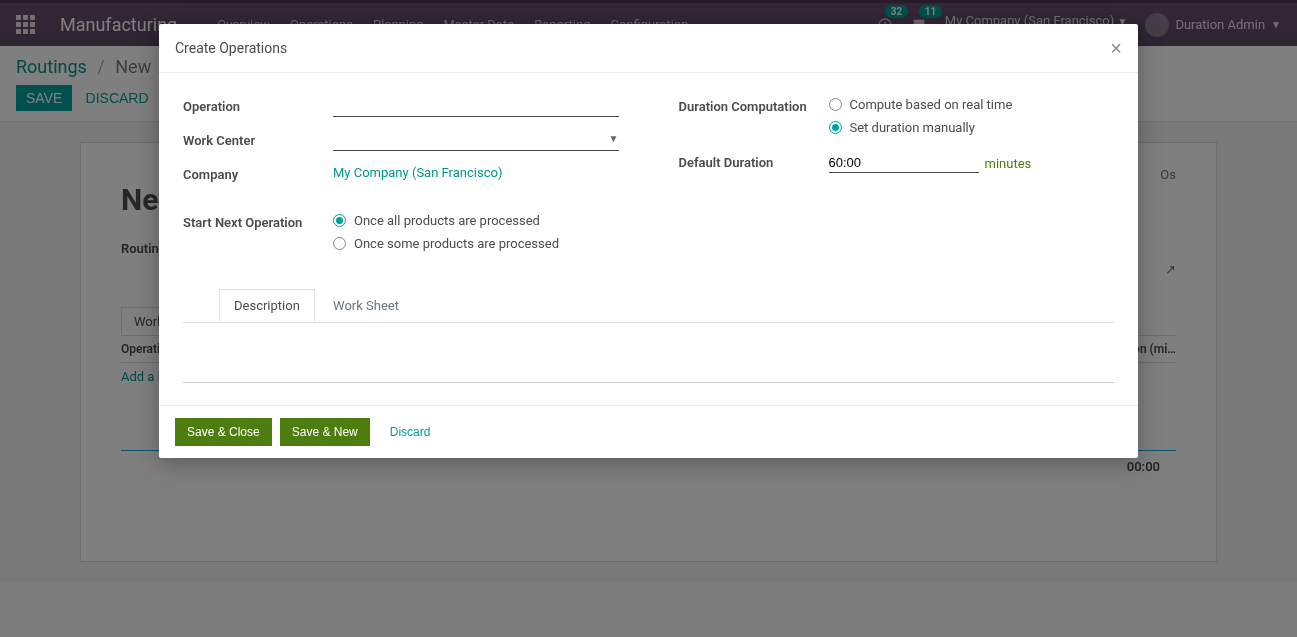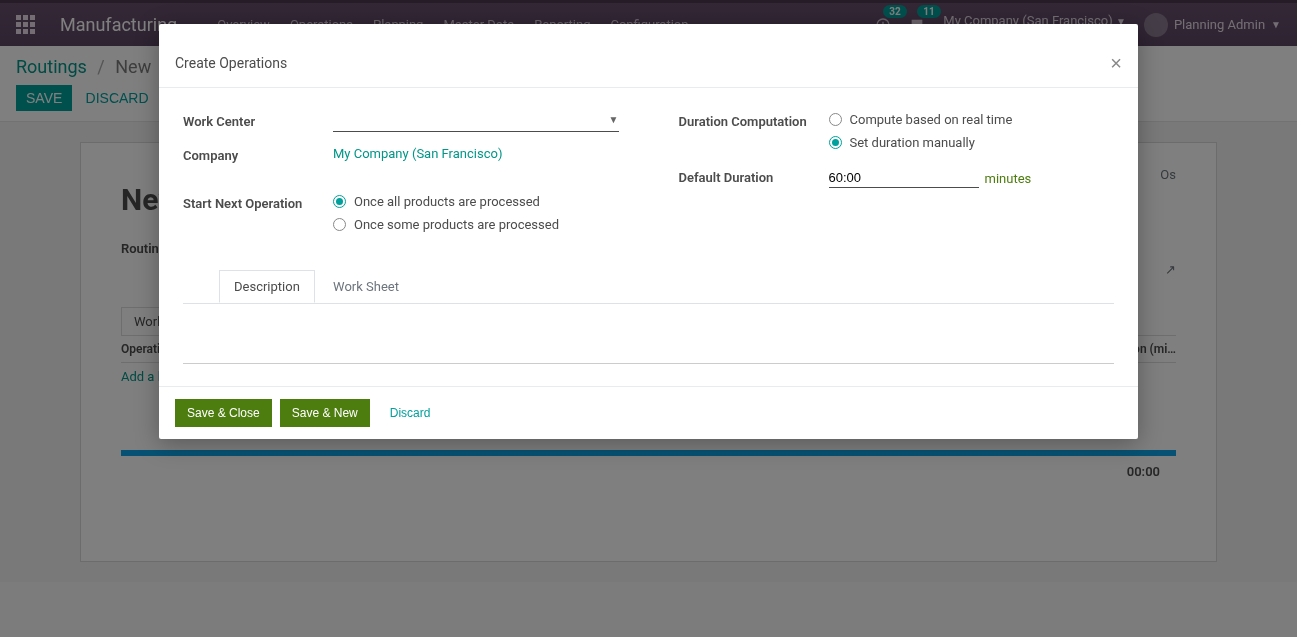--- a/index.html
+++ b/index.html
@@ -33,26 +33,26 @@
 
 
 .form-sheet-bg { padding: 20px 80px; background: #f2f2f2; }
 .form-sheet { background: #fff; border: 1px solid #d8d8d8; padding: 24px 40px; min-height: 420px; position: relative; }
 .form-title { font-size: 30px; color: #4c4c4c; margin-bottom: 24px; }
 .field-label { font-weight: 600; }
 .notebook-tabs { border-bottom: 1px solid #ddd; margin-top: 24px; }
 .notebook-tab { display: inline-block; padding: 6px 12px; border: 1px solid #ddd; border-bottom: none; background: #fff; font-size: 13px; }
 .table-head { display: flex; border-bottom: 1px solid #ddd; padding: 6px 0; font-weight: 600; font-size: 12px; }
 .add-line { color: #009688; padding: 6px 0; font-size: 13px; }
-.total-row { text-align: right; padding: 8px 16px; font-weight: 600; border-top: 6px solid #0ea5e9; margin-top: 60px; }
+.total-row { text-align: right; padding: 8px 16px; font-weight: 600; border-top: 1px solid #0ea5e9; margin-top: 60px; }
 
 
 .modal-backdrop { position: absolute; inset: 0; background: rgba(0,0,0,0.5); }
 .modal { position: absolute; top: 24px; left: 159px; width: 979px; background: #fff; border-radius: 2px; box-shadow: 0 5px 25px rgba(0,0,0,0.3); }
-.modal-header { padding: 14px 16px; border-bottom: 1px solid #e9ecef; display: flex; justify-content: space-between; align-items: center; margin-top: 15px; }
+.modal-header { padding: 14px 16px; border-bottom: 1px solid #e9ecef; display: flex; justify-content: space-between; align-items: center; }
 .modal-title { font-size: 14px; color: #4c4c4c; }
 .modal-close { font-size: 20px; color: #888; cursor: pointer; background: none; border: none; line-height: 1; }
 .modal-body { padding: 24px 24px 12px 24px; }
 .form-grid { display: flex; gap: 60px; }
 .form-col { flex: 1; }
 .form-row { display: flex; align-items: flex-start; margin-bottom: 10px; min-height: 24px; }
 .form-row .lbl { width: 150px; font-weight: 600; font-size: 13px; color: #4c4c4c; padding-top: 2px; }
 .form-row .val { flex: 1; font-size: 13px; }
 .input-line { border: none; border-bottom: 1px solid #4c4c4c; width: 100%; padding: 2px 0; font-size: 13px; outline: none; background: transparent; }
 .select-line { position: relative; }
@@ -114,21 +114,21 @@
           <path d="M4 4h16v12H7l-3 3z"></path>
         </svg>
       <span class="badge-chip">11</span>
     </div>
     <div class="company-sel">
       <span>My Company (San Francisco)</span>
       <span class="caret">▼</span>
     </div>
     <div class="user-sel">
       <span class="avatar"></span>
-      <span>Planning Admin</span>
+      <span>Duration Admin</span>
       <span class="caret">▼</span>
     </div>
   </div>
 </div>
 
 <div class="control-panel">
   <div class="breadcrumb">
     <a href="#">Routings</a>
     <span class="sep">/</span>
     <span>New</span>
@@ -163,20 +163,24 @@
 <div class="modal">
   <div class="modal-header">
     <div class="modal-title">Create Operations</div>
     <button class="modal-close">×</button>
   </div>
   <div class="modal-body">
     <div class="form-grid">
 
       <div class="form-col">
         <div class="form-row">
+          <div class="lbl">Operation</div>
+          <div class="val"><input class="input-line" style=""></div>
+        </div>
+        <div class="form-row">
           <div class="lbl">Work Center</div>
           <div class="val select-line">
             <input class="input-line" style="">
             <span class="chev">▼</span>
           </div>
         </div>
         <div class="form-row">
           <div class="lbl">Company</div>
           <div class="val"><span class="link-val">My Company (San Francisco)</span></div>
         </div>

